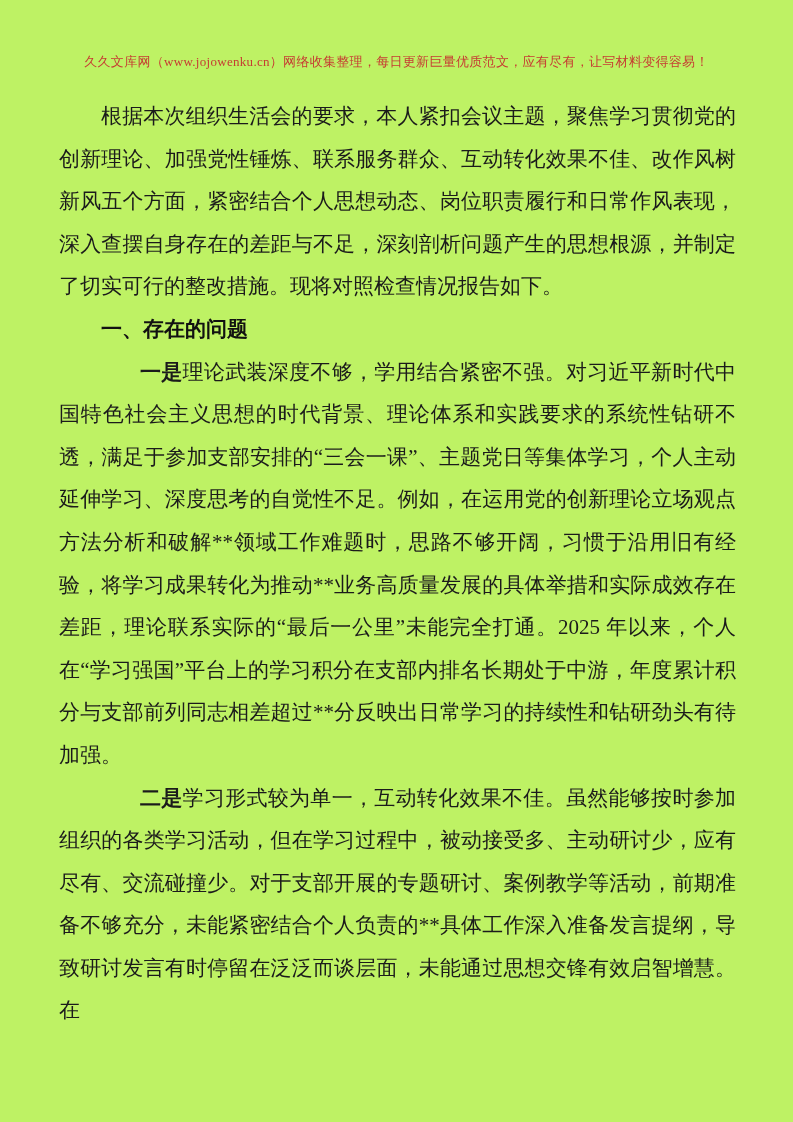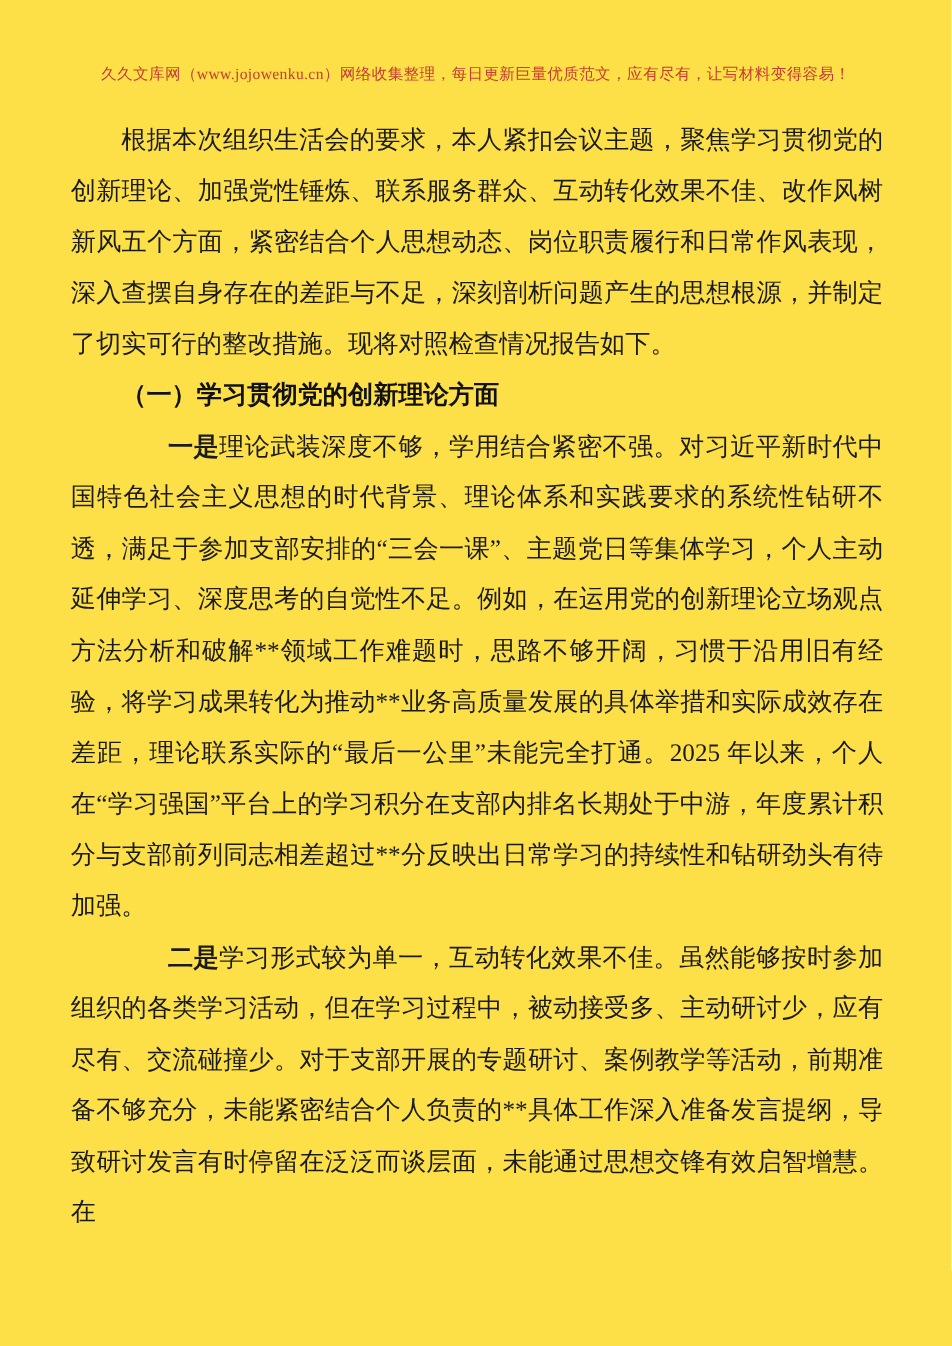--- a/index.html
+++ b/index.html
@@ -4,21 +4,21 @@
 <style>
   html, body {
     margin: 0;
     padding: 0;
     background: #ffffff;
   }
   .page {
     position: relative;
     width: 793px;
     height: 1122px;
-    background: #fde047;
+    background: #bef264;
     overflow: hidden;
     font-family: "Liberation Serif", "DejaVu Serif", serif;
   }
   .header-notice {
     position: absolute;
     top: 53px;
     left: 0;
     right: 0;
     text-align: center;
     font-size: 13px;
@@ -58,21 +58,21 @@
 <body>
 
 <div class="page">
 
   <div class="header-notice">久久文库网（www.jojowenku.cn）网络收集整理，每日更新巨量优质范文，应有尽有，让写材料变得容易！</div>
 
   <div class="content">
 
     <p class="para">根据本次组织生活会的要求，本人紧扣会议主题，聚焦学习贯彻党的创新理论、加强党性锤炼、联系服务群众、互动转化效果不佳、改作风树新风五个方面，紧密结合个人思想动态、岗位职责履行和日常作风表现，深入查摆自身存在的差距与不足，深刻剖析问题产生的思想根源，并制定了切实可行的整改措施。现将对照检查情况报告如下。</p>
 
+    <h2 class="h-sec">一、存在的问题</h2>
 
-    <h3 class="h-sub">（一）学习贯彻党的创新理论方面</h3>
 
     <p class="para"><strong>一是</strong><span>理论武装深度不够，学用结合紧密不强。对习近平新时代中国特色社会主义思想的时代背景、理论体系和实践要求的系统性钻研不透，满足于参加支部安排的“三会一课”、主题党日等集体学习，个人主动延伸学习、深度思考的自觉性不足。例如，在运用党的创新理论立场观点方法分析和破解**领域工作难题时，思路不够开阔，习惯于沿用旧有经验，将学习成果转化为推动**业务高质量发展的具体举措和实际成效存在差距，理论联系实际的“最后一公里”未能完全打通。2025 年以来，个人在“学习强国”平台上的学习积分在支部内排名长期处于中游，年度累计积分与支部前列同志相差超过**分反映出日常学习的持续性和钻研劲头有待加强。</span></p>
 
     <p class="para"><strong>二是</strong><span>学习形式较为单一，互动转化效果不佳。虽然能够按时参加组织的各类学习活动，但在学习过程中，被动接受多、主动研讨少，应有尽有、交流碰撞少。对于支部开展的专题研讨、案例教学等活动，前期准备不够充分，未能紧密结合个人负责的**具体工作深入准备发言提纲，导致研讨发言有时停留在泛泛而谈层面，未能通过思想交锋有效启智增慧。在</span></p>
 
   </div>
 </div>
 
 </body></html>

